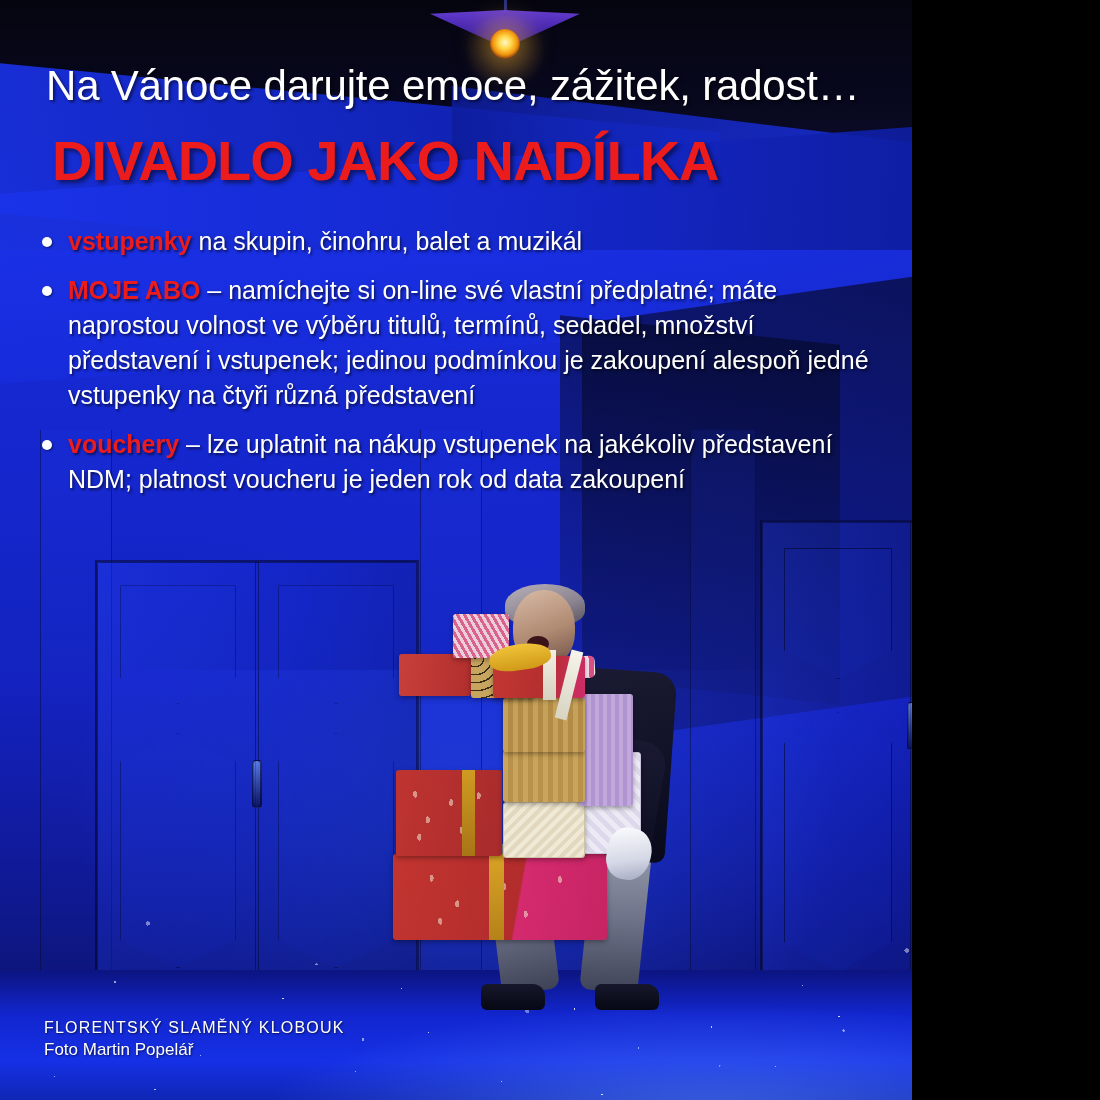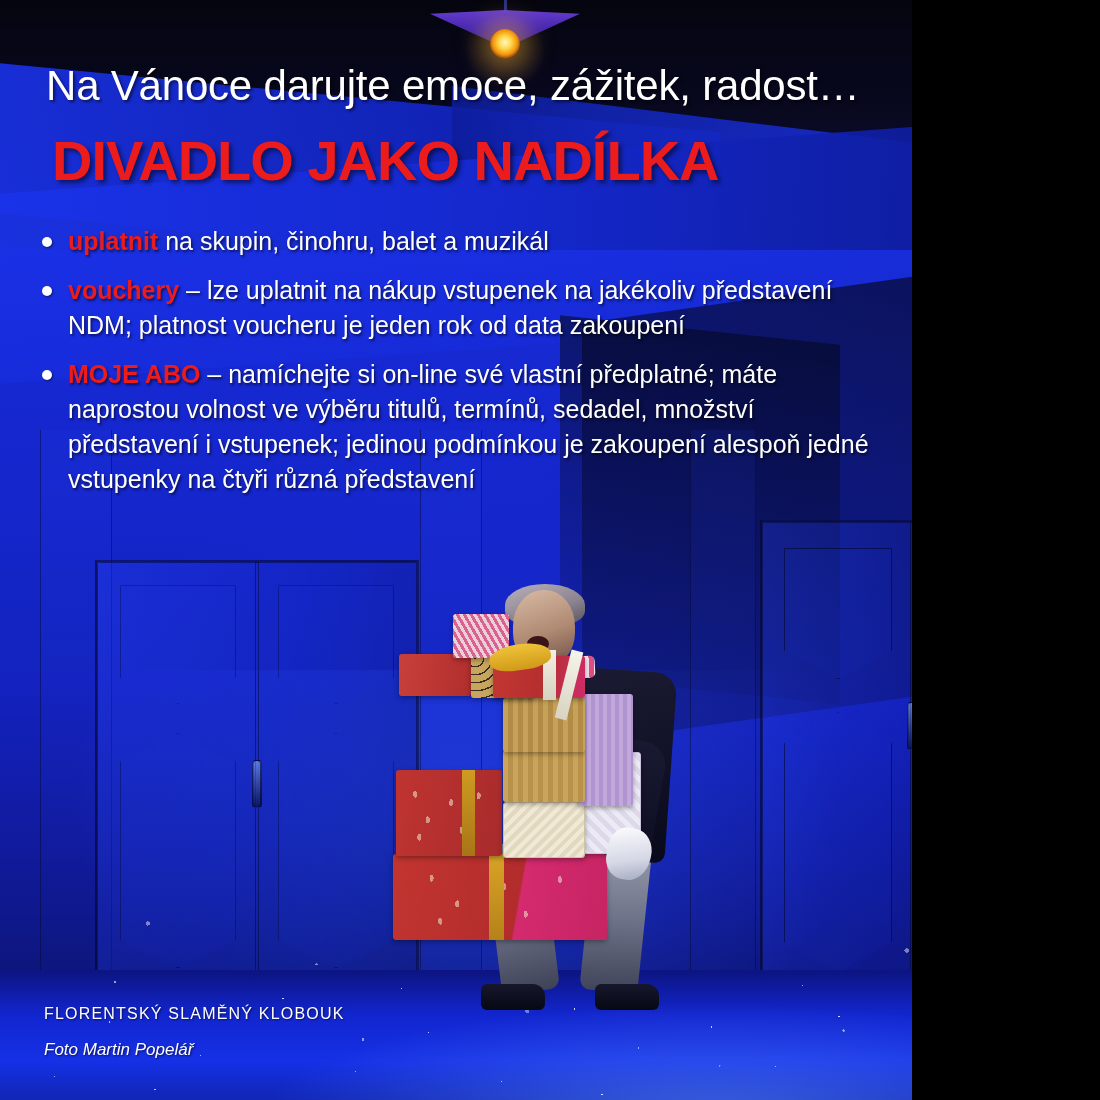--- a/index.html
+++ b/index.html
@@ -382,22 +382,21 @@
   }
   .credit .play {
     color: #ffffff;
     font-size: 16px;
     letter-spacing: 1.2px;
     text-shadow: 1px 1px 2px rgba(0,0,0,0.6);
   }
   .credit .photo {
     color: #ffffff;
     font-size: 17px;
-    font-style: italic;
-    margin-top: 17px;
+    margin-top: 3px;
     text-shadow: 1px 1px 2px rgba(0,0,0,0.6);
   }
 </style>
 </head>
 <body>
 
 <div class="poster">
 
   <div class="stage">
     <div class="ceiling"></div>
@@ -493,33 +492,33 @@
   <div class="content">
 
     <div class="kicker">Na Vánoce darujte emoce, zážitek, radost…</div>
 
     <div class="headline">DIVADLO JAKO NADÍLKA</div>
 
     <div class="bullets">
 
       <div class="bullet">
         <span class="dot"></span>
-        <span class="lead">uplatnit</span><span> na skupin, činohru, balet a muzikál</span>
+        <span class="lead">vstupenky</span><span> na skupin, činohru, balet a muzikál</span>
+      </div>
+
+      <div class="bullet">
+        <span class="dot"></span>
+        <span class="lead">MOJE ABO</span><span> – namíchejte si on-line své vlastní předplatné; máte naprostou volnost ve výběru titulů, termínů, sedadel, množství představení i vstupenek; jedinou podmínkou je zakoupení alespoň jedné vstupenky na čtyři různá představení</span>
       </div>
 
       <div class="bullet">
         <span class="dot"></span>
         <span class="lead">vouchery</span><span> – lze uplatnit na nákup vstupenek na jakékoliv představení NDM; platnost voucheru je jeden rok od data zakoupení</span>
       </div>
 
-      <div class="bullet">
-        <span class="dot"></span>
-        <span class="lead">MOJE ABO</span><span> – namíchejte si on-line své vlastní předplatné; máte naprostou volnost ve výběru titulů, termínů, sedadel, množství představení i vstupenek; jedinou podmínkou je zakoupení alespoň jedné vstupenky na čtyři různá představení</span>
-      </div>
-
 
 
     </div>
 
     <div class="credit">
       <div class="play">FLORENTSKÝ SLAMĚNÝ KLOBOUK</div>
       <div class="photo">Foto Martin Popelář</div>
     </div>
 
   </div>

